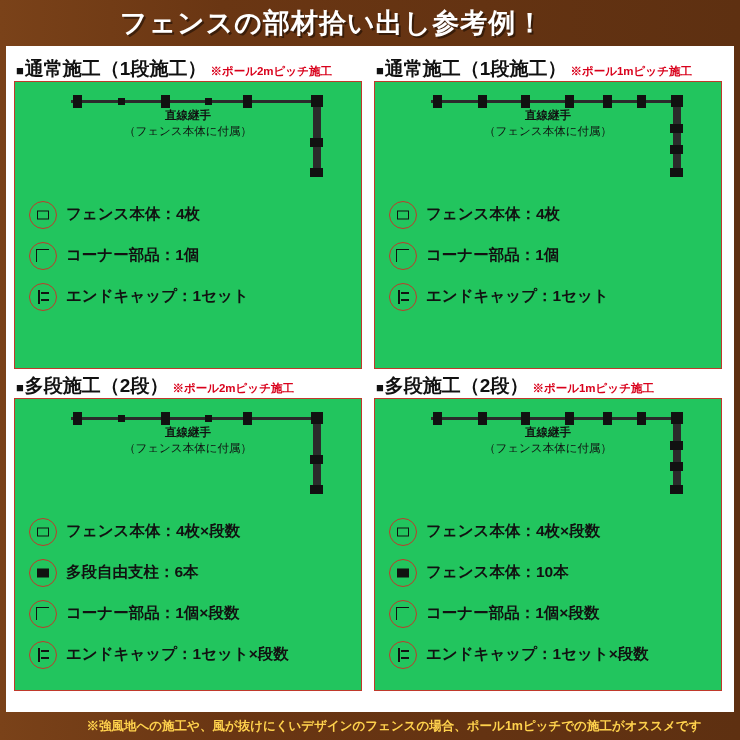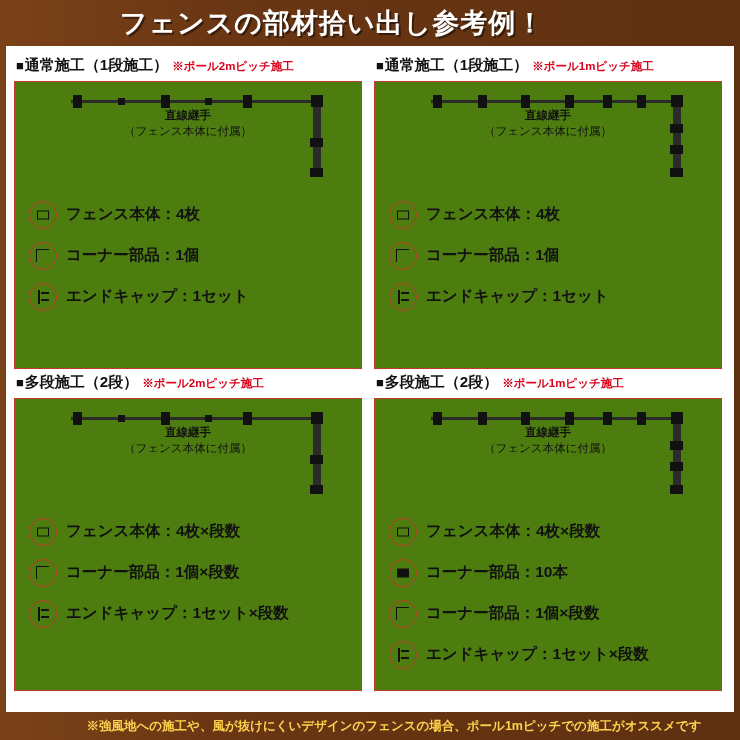--- a/index.html
+++ b/index.html
@@ -46,32 +46,32 @@
   .panel-head{
     display:flex;align-items:baseline;
     height:22px;
     margin:4px 0 3px 2px;
     white-space:nowrap;
   }
   .panel-head .sq{
     font-size:13px;color:#111;margin-right:1px;
   }
   .panel-title{
-    font-size:15px;font-weight:bold;color:#111;
+    font-size:19px;font-weight:bold;color:#111;
   }
   .panel-note{
     font-size:11.5px;font-weight:bold;color:#d9001b;margin-left:4px;
   }
   .panel-box{
     border:1.6px solid #c0392b;
     box-sizing:border-box;
     width:348px;
     height:288px;
     position:relative;
-    background:#4d7c0f;
+    background:#22c55e;
   }
   .panel-box.tall{height:293px;}
   
   .diagram{
     position:relative;
     height:108px;
     width:100%;
   }
   .fence-label{
     position:absolute;
@@ -292,20 +292,26 @@
             </div>
             <div class="list">
               <div class="item">
                 <span class="ico">
                     <span class="inner-sq"></span>
                   </span>
                 <span class="item-text">フェンス本体：4枚×段数</span>
               </div>
               <div class="item">
                 <span class="ico">
+                    <span class="inner-fill"></span>
+                  </span>
+                <span class="item-text">多段自由支柱：6本</span>
+              </div>
+              <div class="item">
+                <span class="ico">
                     <span class="corner-a"></span>
                   </span>
                 <span class="item-text">コーナー部品：1個×段数</span>
               </div>
               <div class="item">
                 <span class="ico">
                     <span class="cap-v"></span>
                     <span class="cap-h1"></span>
                     <span class="cap-h2"></span>
                   </span>
@@ -344,21 +350,21 @@
               <div class="item">
                 <span class="ico">
                     <span class="inner-sq"></span>
                   </span>
                 <span class="item-text">フェンス本体：4枚×段数</span>
               </div>
               <div class="item">
                 <span class="ico">
                     <span class="inner-fill"></span>
                   </span>
-                <span class="item-text">コーナー部品：10本</span>
+                <span class="item-text">フェンス本体：10本</span>
               </div>
               <div class="item">
                 <span class="ico">
                     <span class="corner-a"></span>
                   </span>
                 <span class="item-text">コーナー部品：1個×段数</span>
               </div>
               <div class="item">
                 <span class="ico">
                     <span class="cap-v"></span>

